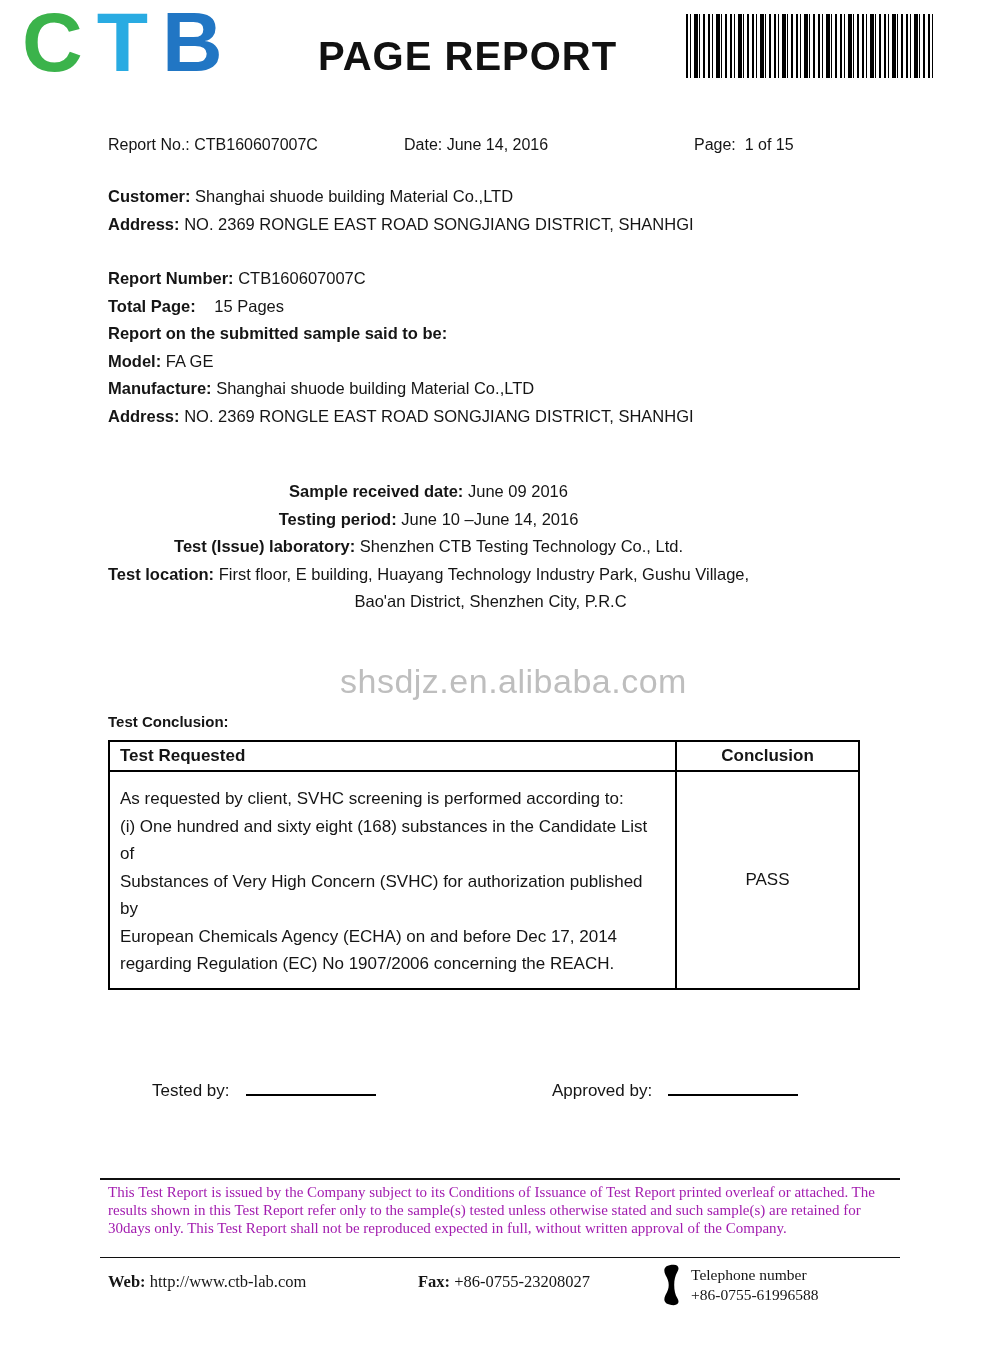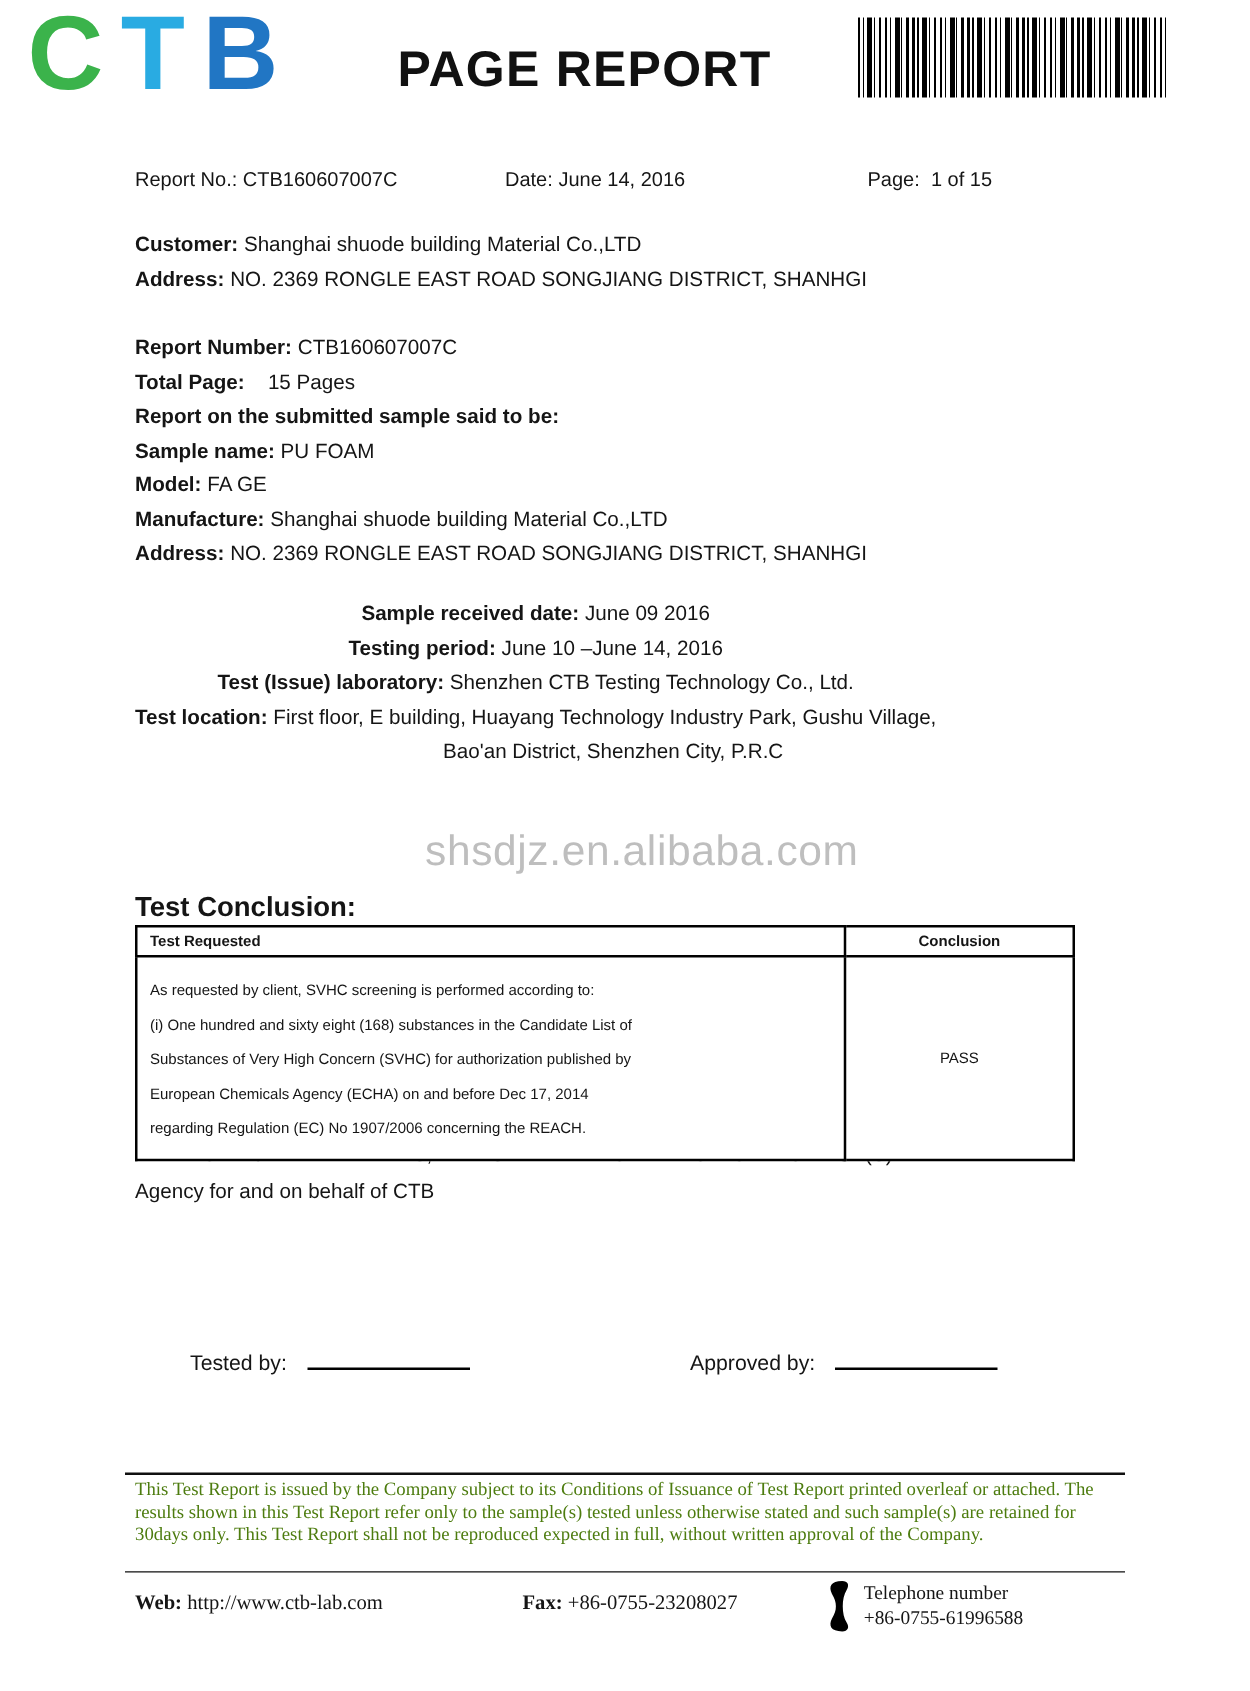--- a/index.html
+++ b/index.html
@@ -29,38 +29,38 @@
   #block-customer { top:186px; }
   #block-report   { top:268px; }
   #block-dates    { top:481px;text-align:center; }
   .indent { padding-left:124px; }
   .gap { margin-left:14px; }
   
   .summary { position:absolute; left:108px; top:627px; width:770px; font-size:16.5px; line-height:21px; }
   .summary .l2 { margin-top:31px; }
   .watermark { position:absolute; left:340px; top:662px; font-size:34px; color:#a3a3a3; opacity:.7; letter-spacing:.5px; z-index:0; }
   
-  .c-heading { position:absolute; left:108px; top:713px; font-size:22px; font-weight:bold; }
-  .ctable { position:absolute; left:108px; top:740px; width:752px; border-collapse:collapse; font-size:12px; background:#fff; z-index:1; }
+  .c-heading { position:absolute; left:108px; top:713px; font-size:15px; font-weight:bold; }
+  .ctable { position:absolute; left:108px; top:740px; width:752px; border-collapse:collapse; font-size:17px; background:#fff; z-index:1; }
   .ctable th, .ctable td { border:2px solid #000; }
   .ctable th { font-weight:bold; padding:4px 10px; text-align:left; }
   .ctable th.conc { text-align:center; width:161px; }
   .ctable td.req { padding:13px 10px 10px; }
   .ctable td.req div { line-height:27.5px; }
   .ctable td.res { text-align:center; vertical-align:middle; }
   
   .further { position:absolute; left:108px; top:915px; font-size:16.5px; }
   .signed  { position:absolute; left:108px; top:944px; font-size:16.5px; }
   .sigrow { position:absolute; top:1079px; left:0; width:1000px; font-size:17px; }
   .sig-tested   { position:absolute; left:152px; }
   .sig-approved { position:absolute; left:552px; }
   .sline { display:inline-block; width:130px; height:15px; border-bottom:2px solid #000; margin-left:16px; }
   
   .rule-top    { position:absolute; left:100px; top:1178px; width:800px; height:2px; background:#101010; }
-  .disclaimer  { position:absolute; left:108px; top:1184px; width:792px; font-family:"Liberation Serif","DejaVu Serif",serif; font-size:15px; line-height:17.8px; color:#4d7c0f; }
+  .disclaimer  { position:absolute; left:108px; top:1184px; width:792px; font-family:"Liberation Serif","DejaVu Serif",serif; font-size:15px; line-height:17.8px; color:#a21caf; }
   .rule-bottom { position:absolute; left:100px; top:1257px; width:800px; height:1px; background:#101010; }
   .contact { position:absolute; left:108px; top:1262px; width:840px; height:64px; font-family:"Liberation Serif","DejaVu Serif",serif; font-size:16.5px; }
   .contact .web   { position:absolute; left:0;     top:10px; }
   .contact .fax   { position:absolute; left:310px; top:10px;text-align:center; }
   .contact .phone { position:absolute; left:552px; top:0;   display:flex; align-items:center; gap:9px; }
   .phone-text { font-size:15.5px; line-height:20px; }
   .phone-svg { display:block; }
 </style>
 </head>
 <body>
@@ -81,21 +81,20 @@
 
   <div class="fblock" id="block-customer">
     <div class="line"><span class="lbl">Customer:</span> <span>Shanghai shuode building Material Co.,LTD</span></div>
     <div class="line"><span class="lbl">Address:</span> <span>NO. 2369 RONGLE EAST ROAD SONGJIANG DISTRICT, SHANHGI</span></div>
   </div>
 
   <div class="fblock" id="block-report">
     <div class="line"><span class="lbl">Report Number:</span> <span>CTB160607007C</span></div>
     <div class="line"><span class="lbl">Total Page:</span> <span class="gap">15 Pages</span></div>
     <div class="line"><span class="lbl">Report on the submitted sample said to be:</span></div>
-    <div class="line"><span class="lbl">Sample name:</span> <span>PU FOAM</span></div>
     <div class="line"><span class="lbl">Model:</span> <span>FA GE</span></div>
     <div class="line"><span class="lbl">Manufacture:</span> <span>Shanghai shuode building Material Co.,LTD</span></div>
     <div class="line"><span class="lbl">Address:</span> <span>NO. 2369 RONGLE EAST ROAD SONGJIANG DISTRICT, SHANHGI</span></div>
   </div>
 
   <div class="fblock" id="block-dates">
     <div class="line"><span class="lbl">Sample received date:</span> <span>June 09 2016</span></div>
     <div class="line"><span class="lbl">Testing period:</span> <span>June 10 –June 14, 2016</span></div>
     <div class="line"><span class="lbl">Test (Issue) laboratory:</span> <span>Shenzhen CTB Testing Technology Co., Ltd.</span></div>
     <div class="line"><span class="lbl">Test location:</span> <span>First floor, E building, Huayang Technology Industry Park, Gushu Village,</span></div>

